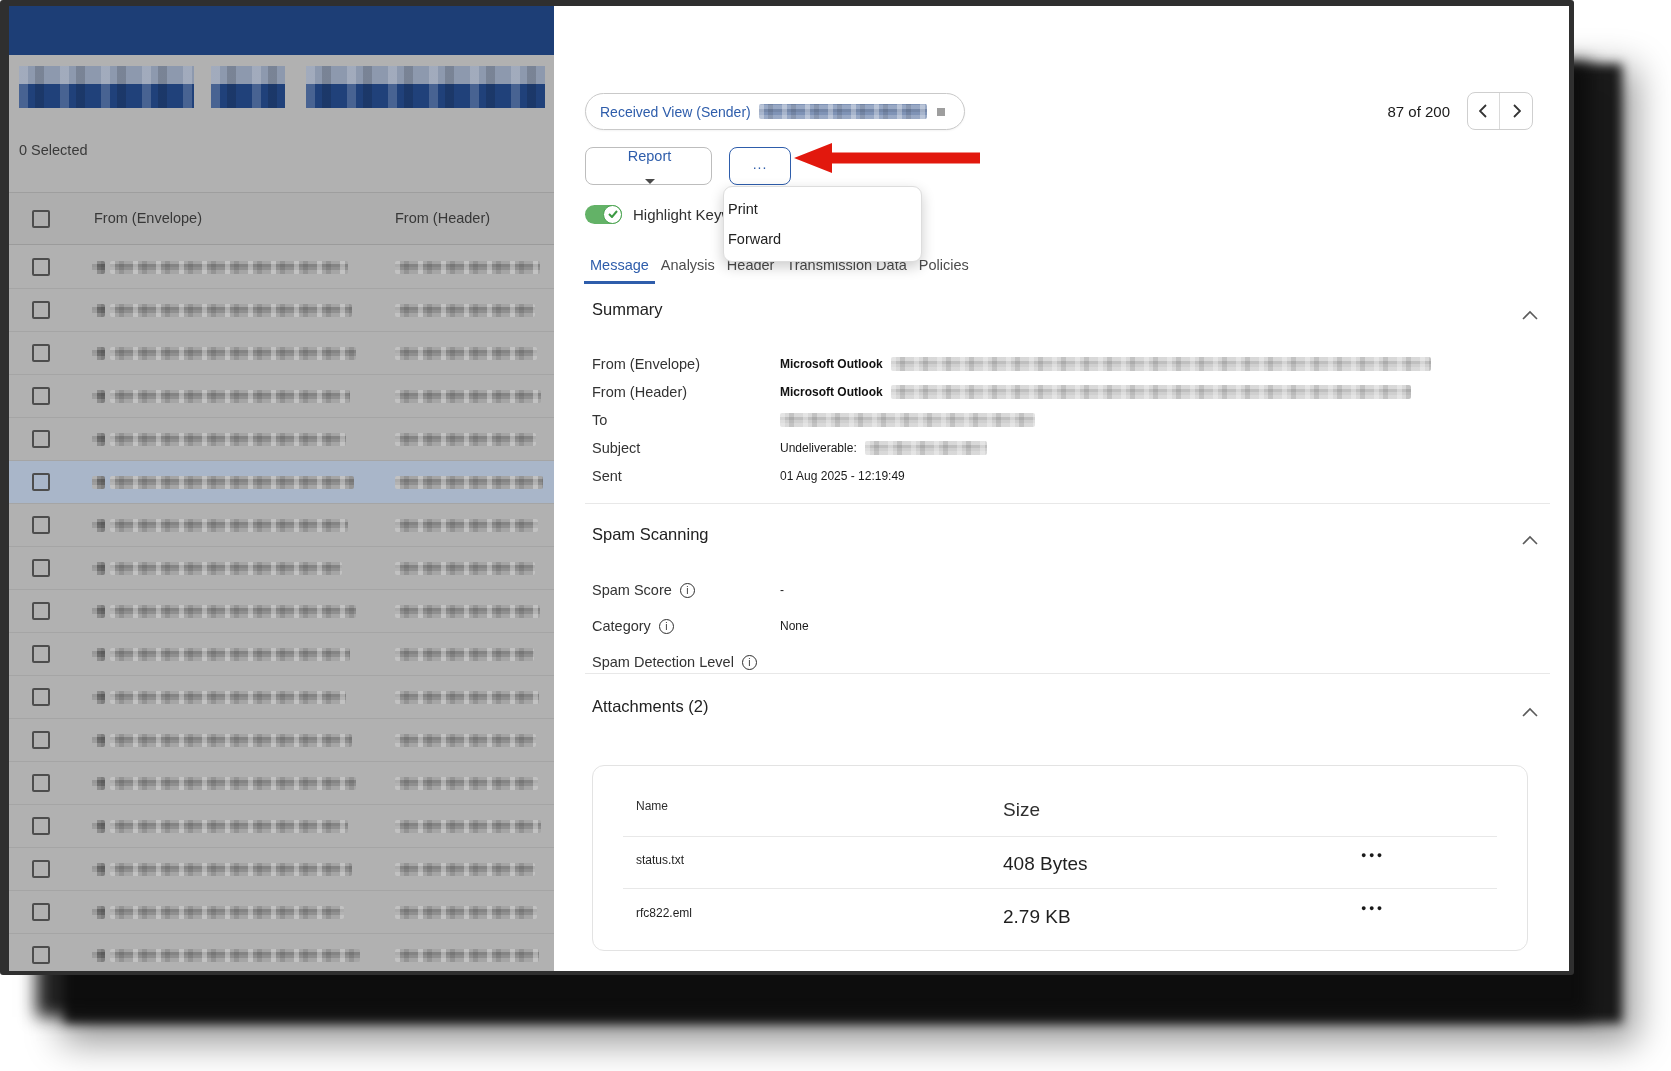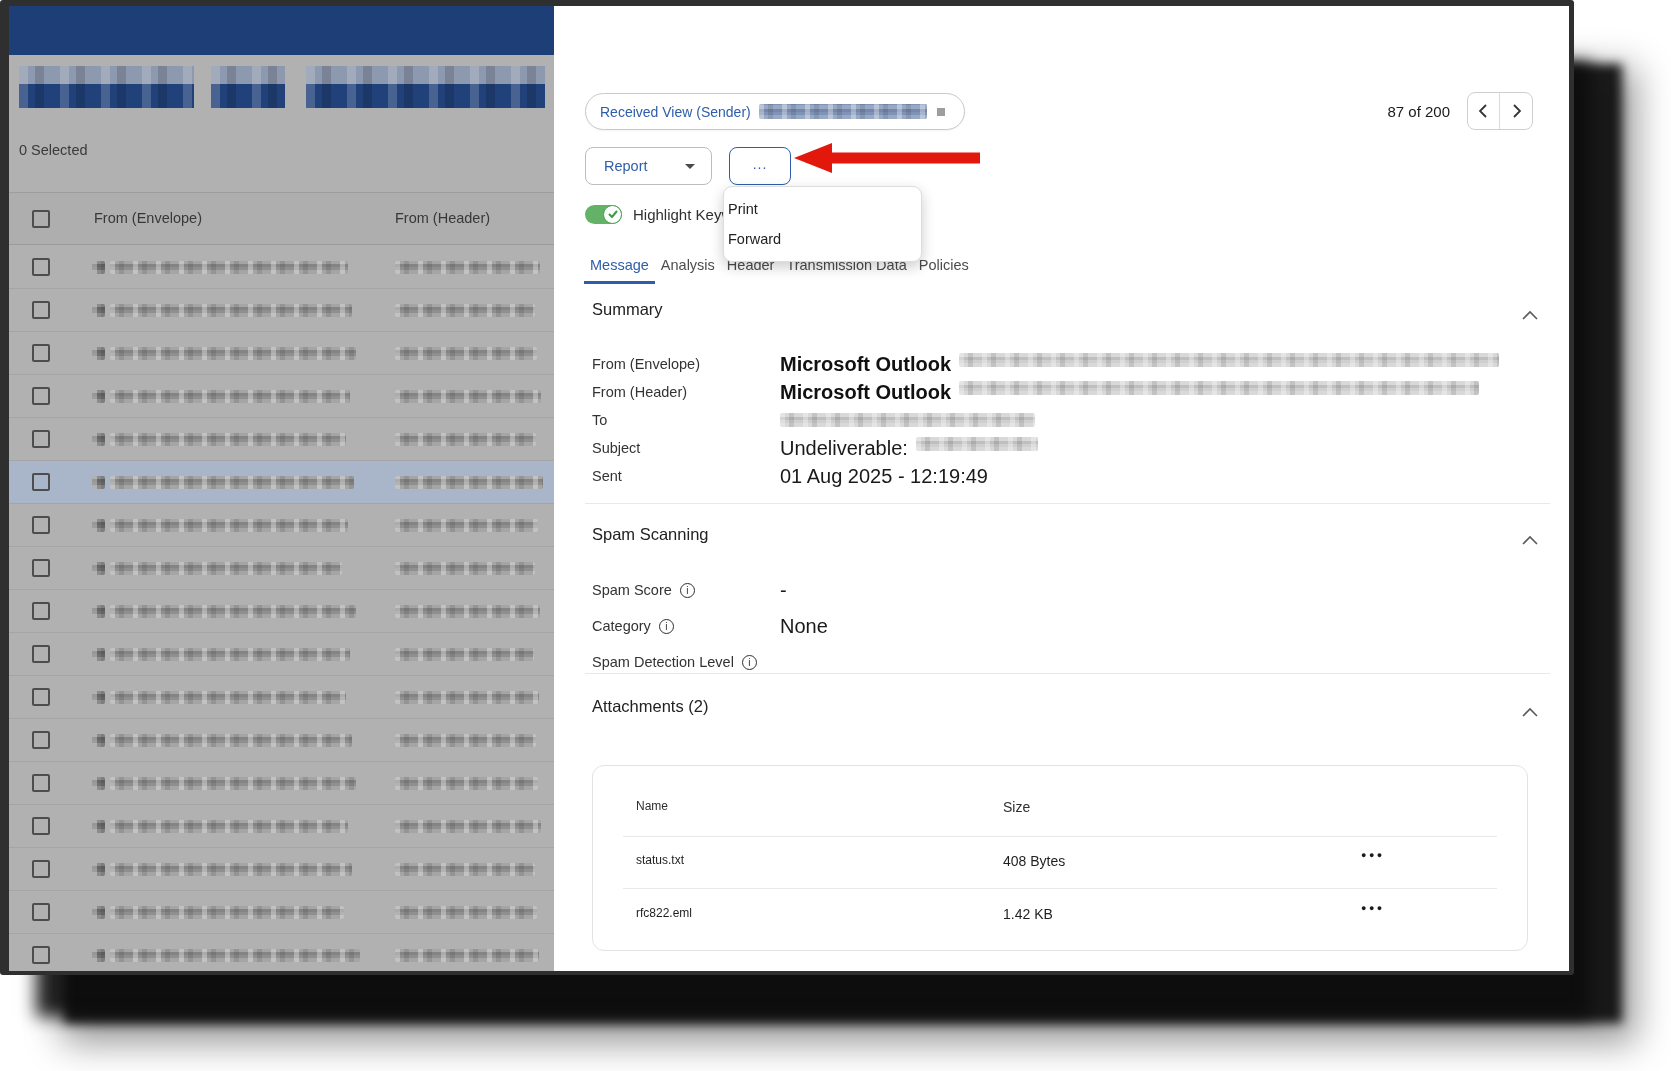--- a/index.html
+++ b/index.html
@@ -61,21 +61,21 @@
   .pill .pblob{width:168px; height:15px; margin-left:8px;}
   .pill .psq{width:8px; height:8px; background:#9e9e9e; margin-left:10px;}
 
   .pag-label{position:absolute; right:119px; top:87px; height:37px; line-height:37px; font-size:15px; color:#1a1a1a;}
   .pag-group{position:absolute; right:36px; top:86px; width:66px; height:38px; border:1px solid #cfcfcf; border-radius:8px;
              display:flex; background:#fff;}
   .pag-btn{width:33px; display:flex; align-items:center; justify-content:center; color:#333;}
   .pag-btn.prev{border-right:1px solid #dadada;}
 
   .btn-report{position:absolute; left:31px; top:141px; width:127px; height:38px; border:1px solid #bdbdbd; border-radius:8px;
-              background:#fff; display:flex; align-items:center; padding:0 16px 0 18px;}
+              background:#fff; display:flex; align-items:center; padding:0 16px 0 18px;flex-direction:column;}
   .btn-report .rlabel{font-size:14.5px; color:var(--accent); flex:1;}
   .caret{width:0; height:0; border-left:5px solid transparent; border-right:5px solid transparent; border-top:5px solid #4a4a4a;}
   .btn-more{position:absolute; left:175px; top:141px; width:62px; height:38px; border:1.5px solid var(--accent); border-radius:8px;
             background:#fff; color:var(--accent); font-size:14px; text-align:center; line-height:32px; letter-spacing:1px;}
 
   .arrow{position:absolute; left:240px; top:136px; color:var(--red);}
 
   .menu{position:absolute; left:169px; top:180px; width:199px; background:#fff; border:1px solid #ddd; border-radius:9px;
         padding:7px 0; box-shadow:0 5px 14px rgba(0,0,0,.20); z-index:5;}
   .menu-item{height:30px; line-height:30px; padding:0 4px; font-size:14.5px; color:#222;}
@@ -91,34 +91,34 @@
   .tab.active{color:var(--accent); border-bottom:3px solid var(--accent); font-weight:500;}
 
   .sec-head{position:absolute; left:38px; font-size:16.5px; color:#222;}
   .sec-chevron{position:absolute; right:29px; width:18px; height:12px; color:#5b5b5b;}
   .hr{position:absolute; left:31px; width:965px; height:1px; background:#e8e8e8;}
 
   .fields{position:absolute; left:38px; right:40px;}
   .frow{display:flex; align-items:center; height:28px;}
   .spamrow{height:36px;}
   .flabel{flex:0 0 188px; font-size:14.5px; color:#333; display:flex; align-items:center;}
-  .fval{font-size:20px; color:#1a1a1a; display:flex; }
+  .fval{font-size:12px; color:#1a1a1a; display:flex; }
   .fval b{font-weight:700; color:#111;}
   .vblob{height:14px; margin-left:8px;}
   .vblob.noml{margin-left:0;}
   .info{display:inline-flex; width:15px; height:15px; border:1.2px solid #2f2f2f; border-radius:50%;
         align-items:center; justify-content:center; font-size:10px; color:#2f2f2f; margin-left:8px; font-style:normal;}
 
   .acard{position:absolute; left:38px; top:759px; width:936px; height:186px; border:1px solid #e3e3e3; border-radius:12px;
          background:#fff; overflow:hidden;}
   .acard .hrow{position:relative; height:70px;}
   .acard .arow{position:relative; height:52px;}
   .acard .cdiv{position:absolute; left:30px; right:30px; height:1px; background:#e8e8e8;}
   .acname{position:absolute; left:43px; font-size:12px; color:#1f1f1f;}
-  .acsize{position:absolute; left:410px; font-size:14px; color:#1f1f1f;}
+  .acsize{position:absolute; left:410px; font-size:19px; color:#1f1f1f;}
   .achead{color:#2f2f2f;}
   .hrow .acname,.hrow .acsize{top:33px;}
   .arow .acname,.arow .acsize{top:17px;}
   .acdots{position:absolute; left:768px; top:14px; font-size:9px; letter-spacing:2.5px; color:#1a1a1a; font-weight:700;}
 </style>
 </head>
 <body>
 
 <div class="stage">
   <div class="frame">
@@ -390,21 +390,21 @@
           <div class="cdiv" style="top:70px"></div>
           <div id="attach-rows">
               <div class="arow">
                 <span class="acname">status.txt</span>
                 <span class="acsize">408 Bytes</span>
                 <span class="acdots">●●●</span>
               </div>
               <div class="cdiv" style="position: relative; top: 0px; left: 30px; width: calc(100% - 60px);"></div>
               <div class="arow">
                 <span class="acname">rfc822.eml</span>
-                <span class="acsize">1.42 KB</span>
+                <span class="acsize">2.79 KB</span>
                 <span class="acdots">●●●</span>
               </div>
             </div>
         </div>
 
       </div>
     </div>
   </div>
 </div>
 

